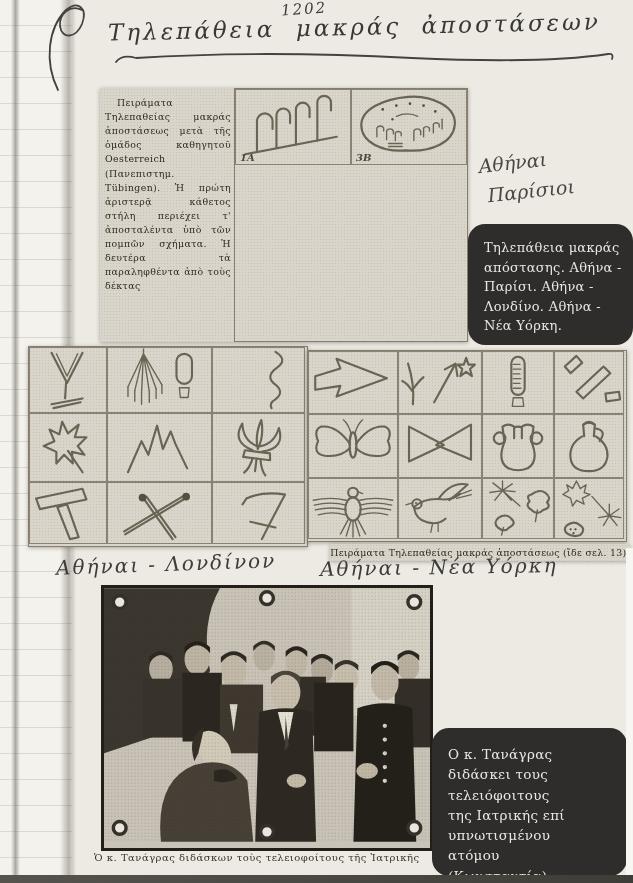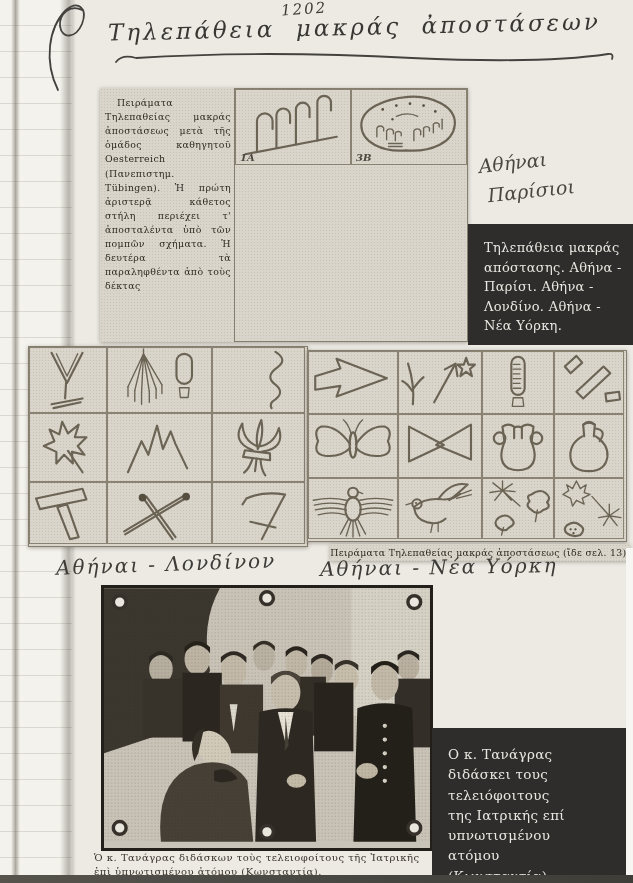--- a/index.html
+++ b/index.html
@@ -38,21 +38,21 @@
         grid-template-columns:90px 84px 72px 70px;grid-template-rows:63px 64px 61px;border:1px solid #857d6d;}
   #clip-caption{left:330px;top:544px;width:300px;height:17px;font-size:9.4px;color:#2f2b25;
         text-align:center;line-height:17px;letter-spacing:.3px;}
   .sym{position:absolute;inset:0;width:100%;height:100%;}
   .sym path,.sym circle,.sym ellipse,.sym polygon,.sym polyline,.sym line,.sym rect{
         stroke:#6b6354;fill:none;stroke-width:2.2;stroke-linecap:round;stroke-linejoin:round;}
   .sym .fl{fill:#564f40;stroke:none;}
   .sym .thick{stroke-width:4.5;}
   .sym .thin{stroke-width:1.4;}
   
-  .overlay{background:#2e2d2b;color:#e9e7e1;font-size:13px;line-height:1.5;letter-spacing:.3px;}
+  .overlay{background:#2e2d2b;color:#e9e7e1;font-size:13px;line-height:1.5;letter-spacing:.3px;border-radius:17px;}
   #overlay-top{left:468px;top:224px;width:165px;height:121px;padding:14px 10px 0 16px;box-sizing:border-box;}
   #overlay-bottom{left:432px;top:728px;width:195px;height:148px;padding:16px 62px 0 16px;box-sizing:border-box;font-size:13.5px;}
   
   #photo{left:101px;top:585px;width:326px;height:260px;border:3px solid #221f1b;background:#c9c4b9;}
   #photo-caption{left:94px;top:851px;width:344px;text-align:left;font-size:10px;color:#393429;
         line-height:1.35;letter-spacing:.5px;}
   .flourish path{stroke:#44423e;fill:none;stroke-width:1.8;stroke-linecap:round;}
 </style>
 </head>
 <body>
@@ -371,21 +371,20 @@
         <circle cx="316" cy="14" r="6.5" fill="#e9e6dd" stroke="#35302a" stroke-width="3.5"></circle>
         <circle cx="16" cy="244" r="6.5" fill="#e9e6dd" stroke="#35302a" stroke-width="3.5"></circle>
         <circle cx="166" cy="248" r="6.5" fill="#e9e6dd" stroke="#35302a" stroke-width="3.5"></circle>
         <circle cx="316" cy="244" r="6.5" fill="#e9e6dd" stroke="#35302a" stroke-width="3.5"></circle>
       </g>
     </svg>
   </div>
 
   <div class="abs" id="photo-caption">
     <div>Ὁ κ. Τανάγρας διδάσκων τοὺς τελειοφοίτους  τῆς  Ἰατρικῆς</div>
-    <div>ἐπὶ ὑπνωτισμένου ἀτόμου (Κωνσταντία).</div>
   </div>
 
   <div class="abs overlay" id="overlay-bottom">
     <span>Ο κ. Τανάγρας διδάσκει τους τελειόφοιτους της Ιατρικής επί υπνωτισμένου ατόμου (Κωνσταντία).</span>
   </div>
 
   <div class="abs" id="right-white"></div>
   <div class="abs" id="bottom-strip"></div>
 </div>
 

